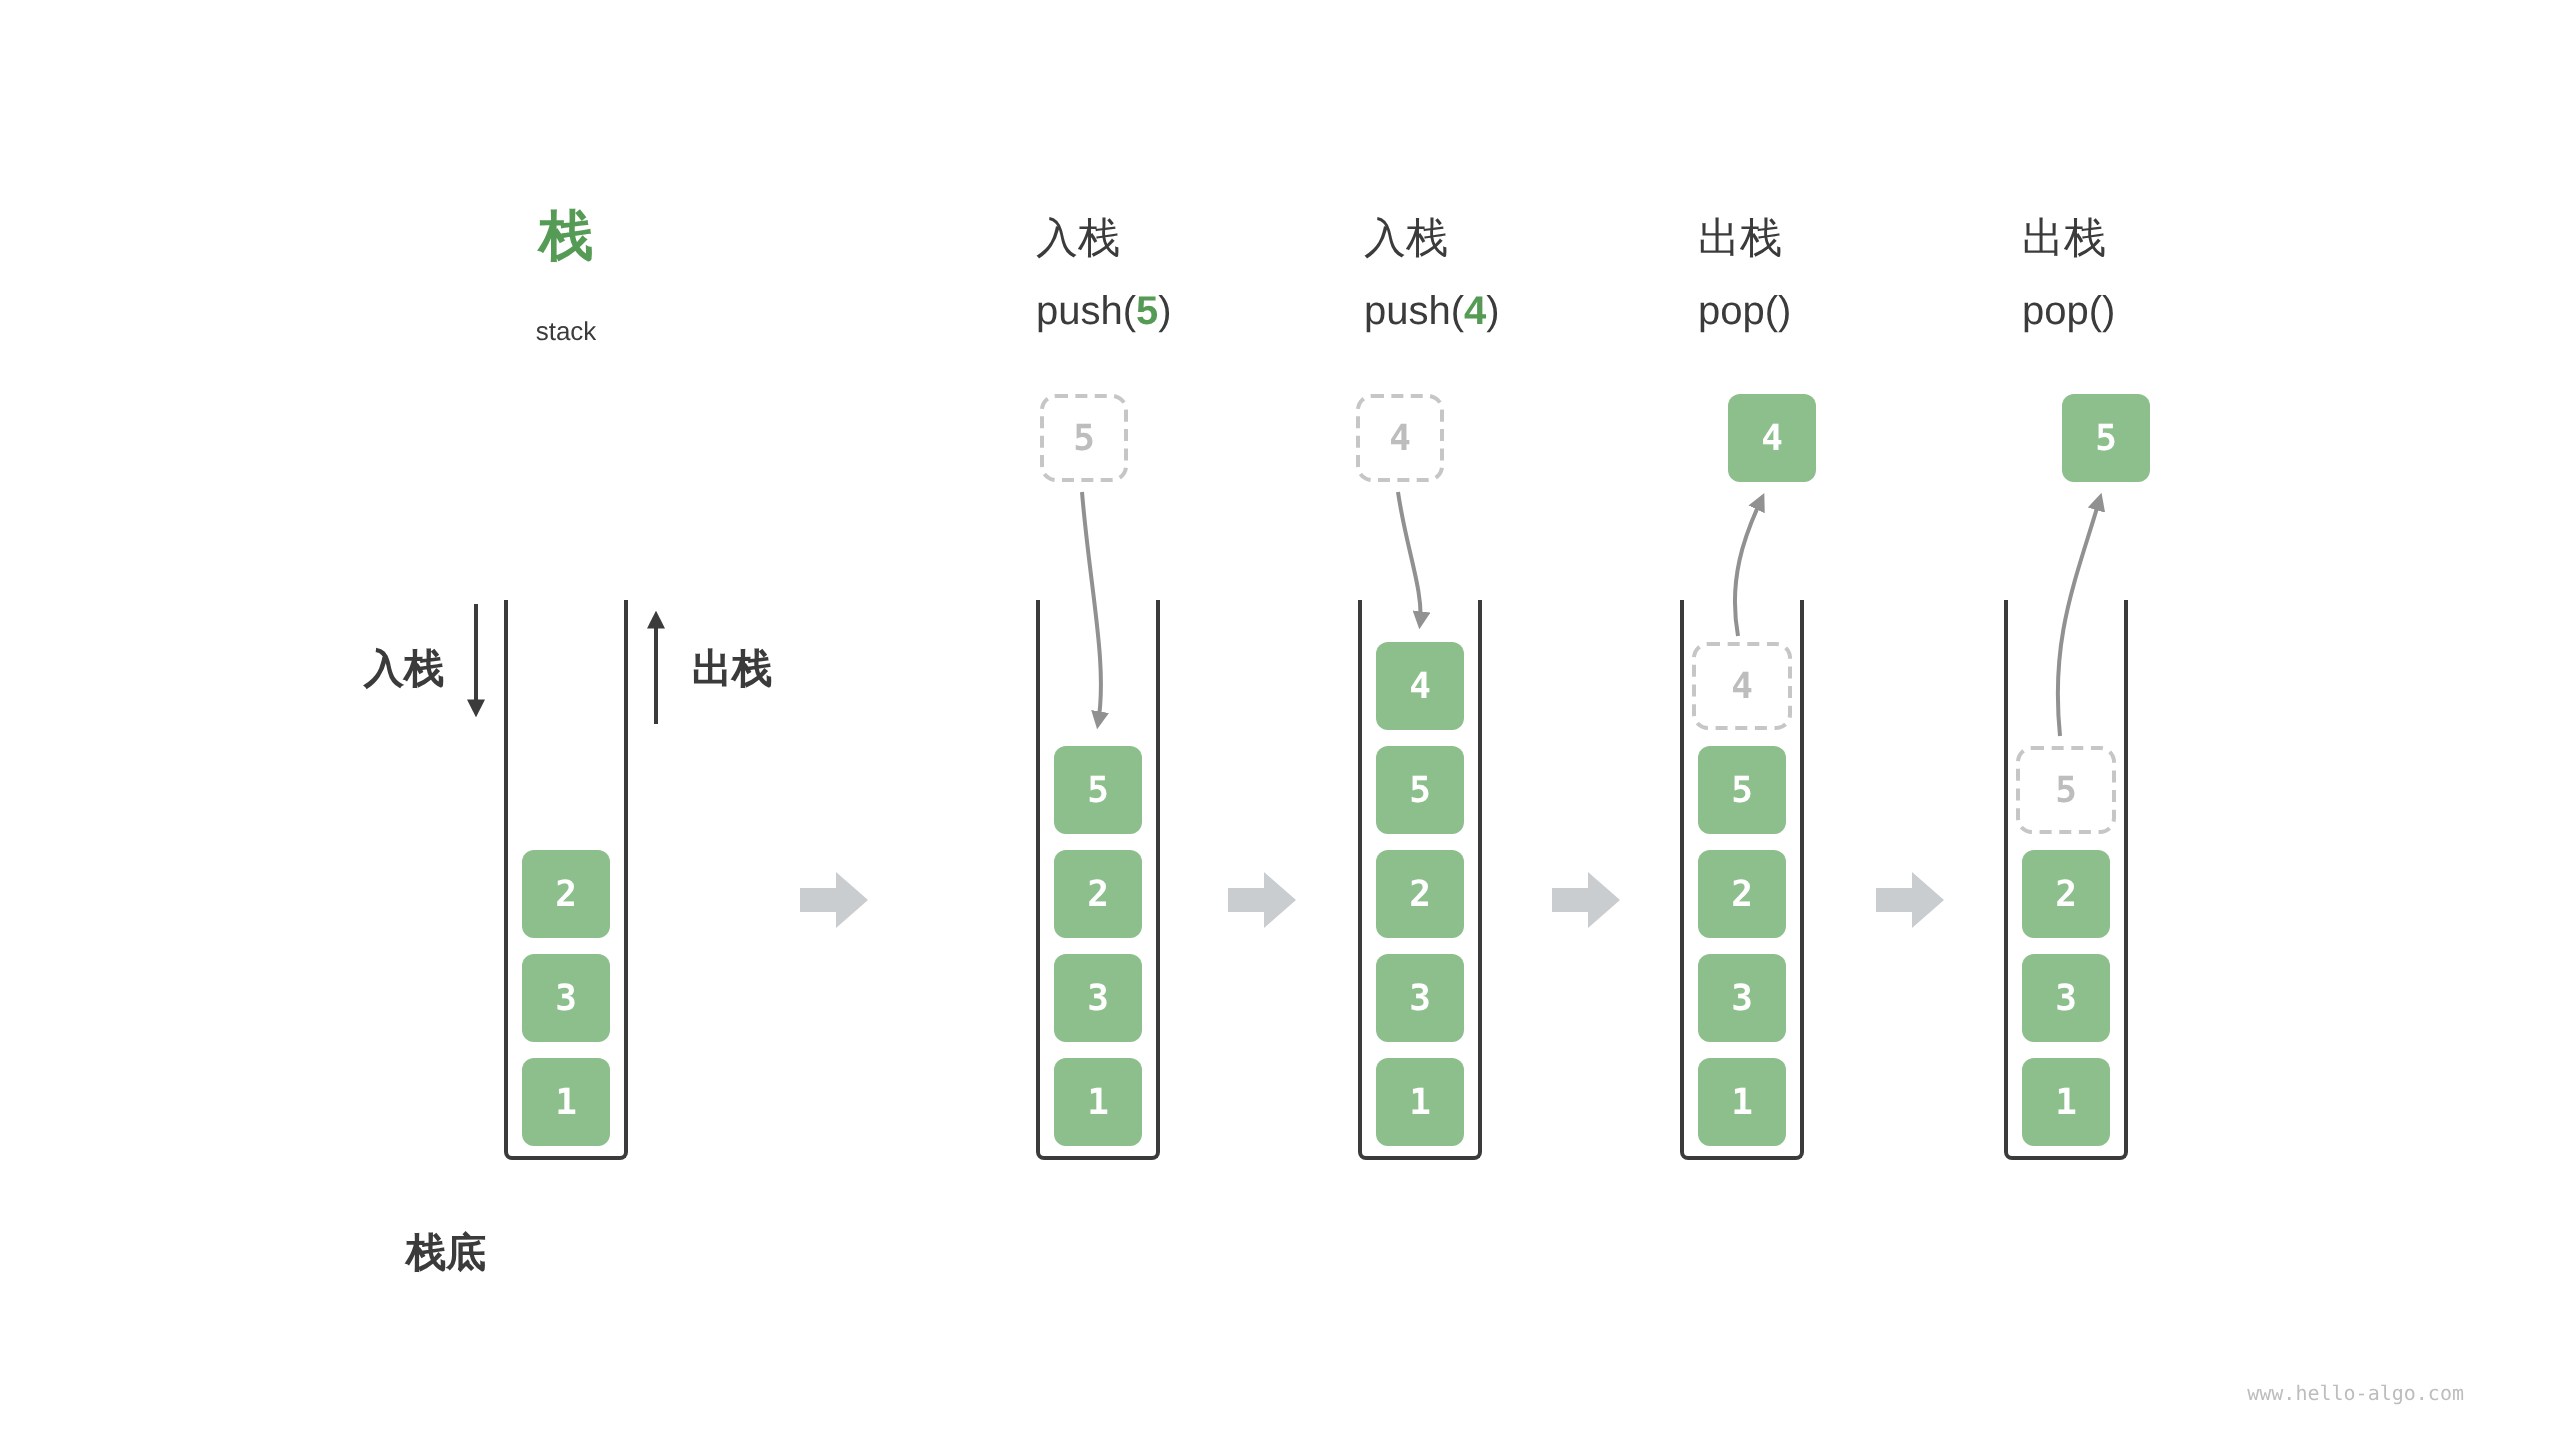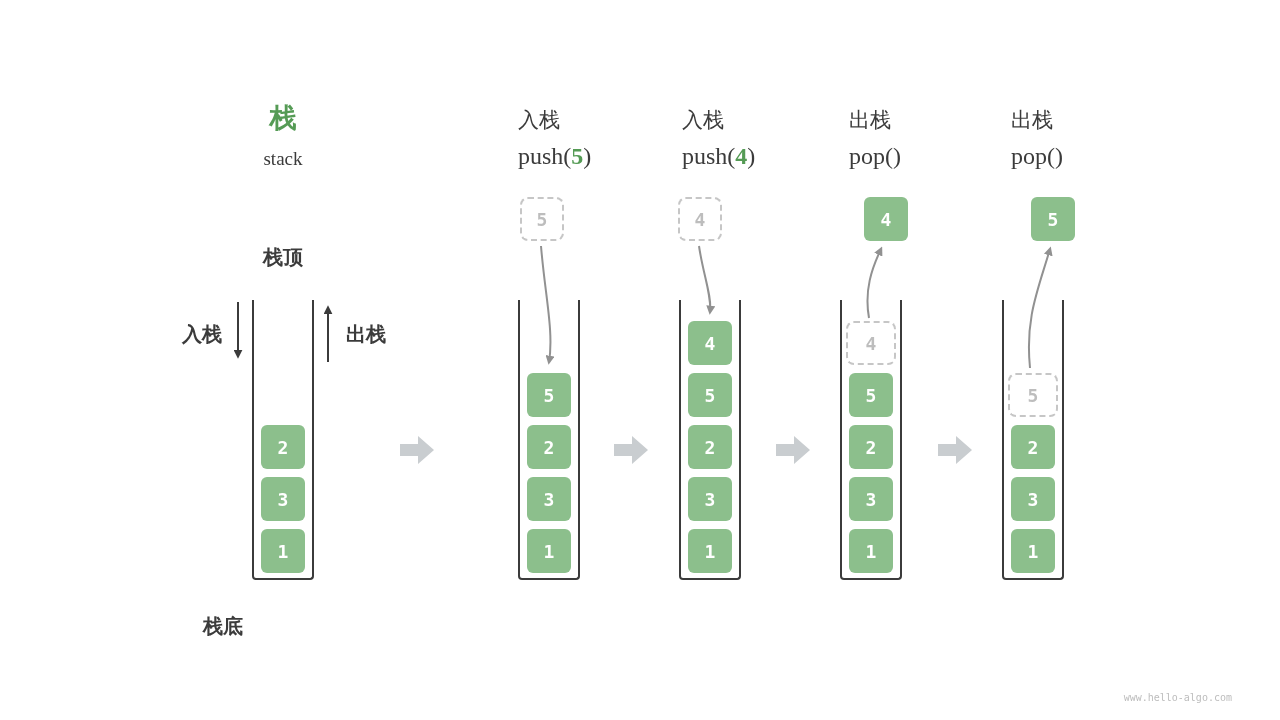--- a/index.html
+++ b/index.html
@@ -6,31 +6,31 @@
   .canvas{
     position:relative;width:1280px;height:720px;background:#ffffff;overflow:hidden;
     font-family:"Liberation Sans","DejaVu Sans",sans-serif;color:var(--text-dark,#3B3B3B);
   }
   .arrows{position:absolute;left:0;top:0;pointer-events:none;z-index:5;}
   .curve{stroke:var(--arrow-gray,#919191);stroke-width:2;fill:none;marker-end:url(#ah-gray);}
   .vert{stroke:var(--text-dark,#3B3B3B);stroke-width:2;marker-end:url(#ah-dark);}
 
   .legend-title{position:absolute;left:203px;top:100px;width:160px;text-align:center;z-index:2;}
   .legend-title .zh{font-size:27px;font-weight:700;color:var(--accent-green,#559B55);}
-  .legend-title .en{margin-top:12px;font-family:Liberation Serif, serif;font-size:19px;color:var(--text-dark,#3B3B3B);}
+  .legend-title .en{margin-top:22px;font-family:Liberation Sans, sans-serif;font-size:13px;color:var(--text-dark,#3B3B3B);}
 
   .label{position:absolute;font-size:20px;font-weight:700;color:var(--text-dark,#3B3B3B);z-index:2;}
   .top-label{left:203px;top:244px;width:160px;text-align:center;}
   .bottom-label{left:203px;top:613px;width:160px;}
   .push-label{left:158px;top:321px;width:64px;text-align:right;}
   .pop-label{left:346px;top:321px;width:64px;text-align:left;}
 
   .stage-header{position:absolute;top:108px;z-index:2;}
   .op-label{font-size:21px;font-weight:500;line-height:24px;color:var(--text-dark,#3B3B3B);}
-  .fn-label{margin-top:12px;font-family:Liberation Serif, serif;font-size:24px;line-height:24px;color:var(--text-dark,#3B3B3B);}
+  .fn-label{margin-top:12px;font-family:Liberation Sans, sans-serif;font-size:20px;line-height:24px;color:var(--text-dark,#3B3B3B);}
   .fn-label .arg{color:var(--accent-green,#559B55);font-weight:700;}
 
   .stack{
     position:absolute;top:300px;width:62px;height:280px;box-sizing:border-box;background:#ffffff;
     border:2px solid var(--text-dark,#3B3B3B);border-top:none;border-radius:0 0 4px 4px;
     display:flex;flex-direction:column;justify-content:flex-end;align-items:center;gap:8px;
     padding-bottom:5px;z-index:1;
   }
   .cell{
     box-sizing:border-box;width:44px;height:44px;border-radius:6px;flex:0 0 auto;
@@ -55,21 +55,20 @@
 </style>
 </head>
 <body>
 
 <div class="canvas">
 
   <div class="legend-title">
     <div class="zh">栈</div>
     <div class="en">stack</div>
   </div>
-  <div class="label top-label">栈顶</div>
   <div class="label bottom-label">栈底</div>
   <div class="label push-label">入栈</div>
   <div class="label pop-label">出栈</div>
 
   <div class="stage-header" style="left:518px">
     <div class="op-label">入栈</div>
     <div class="fn-label"><span>push(</span><span class="arg">5</span><span>)</span></div>
   </div>
   <div class="stage-header" style="left:682px">
     <div class="op-label">入栈</div>

